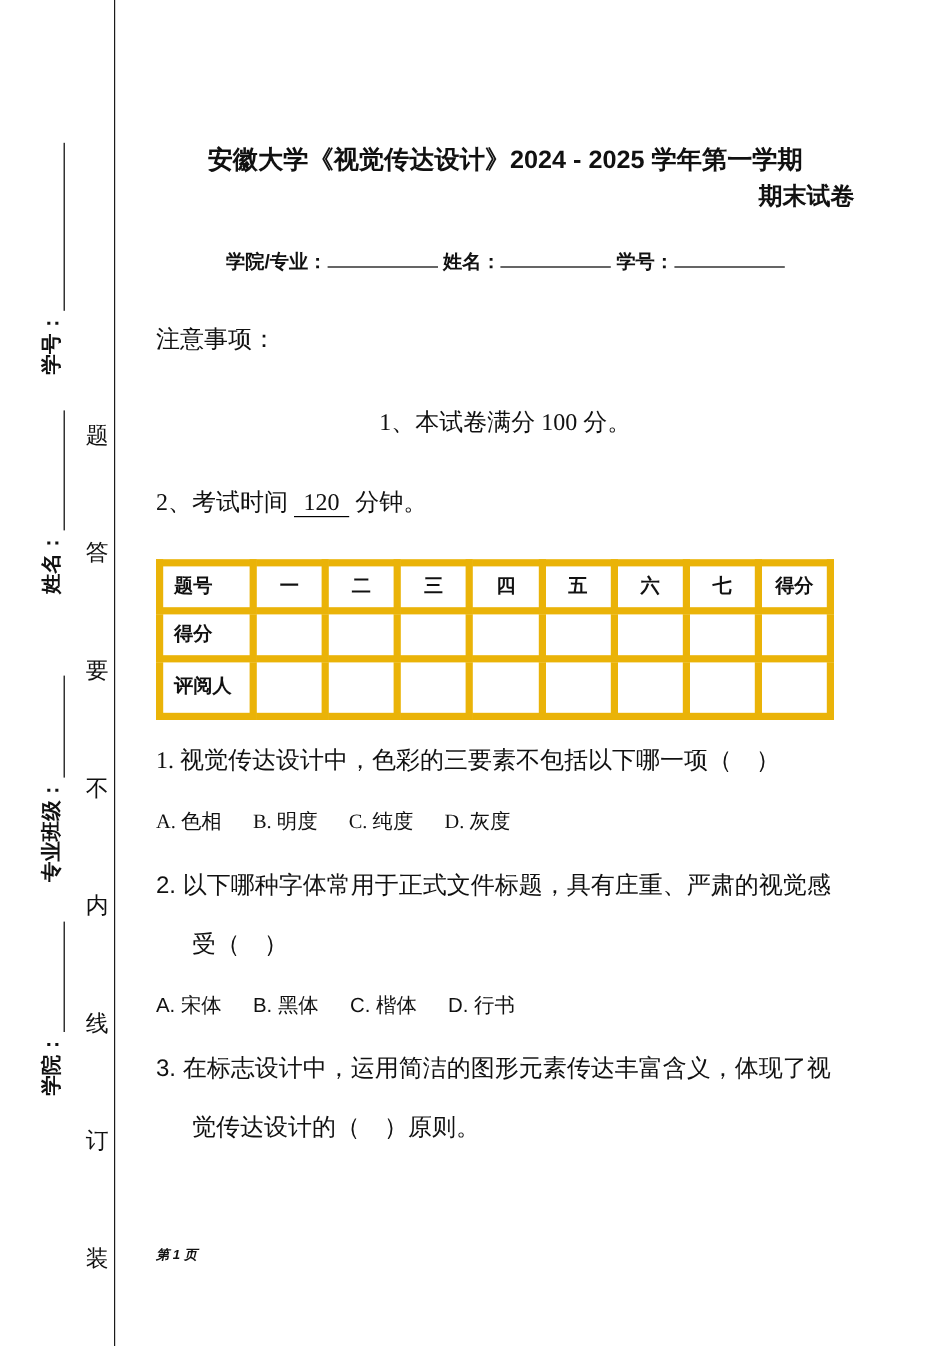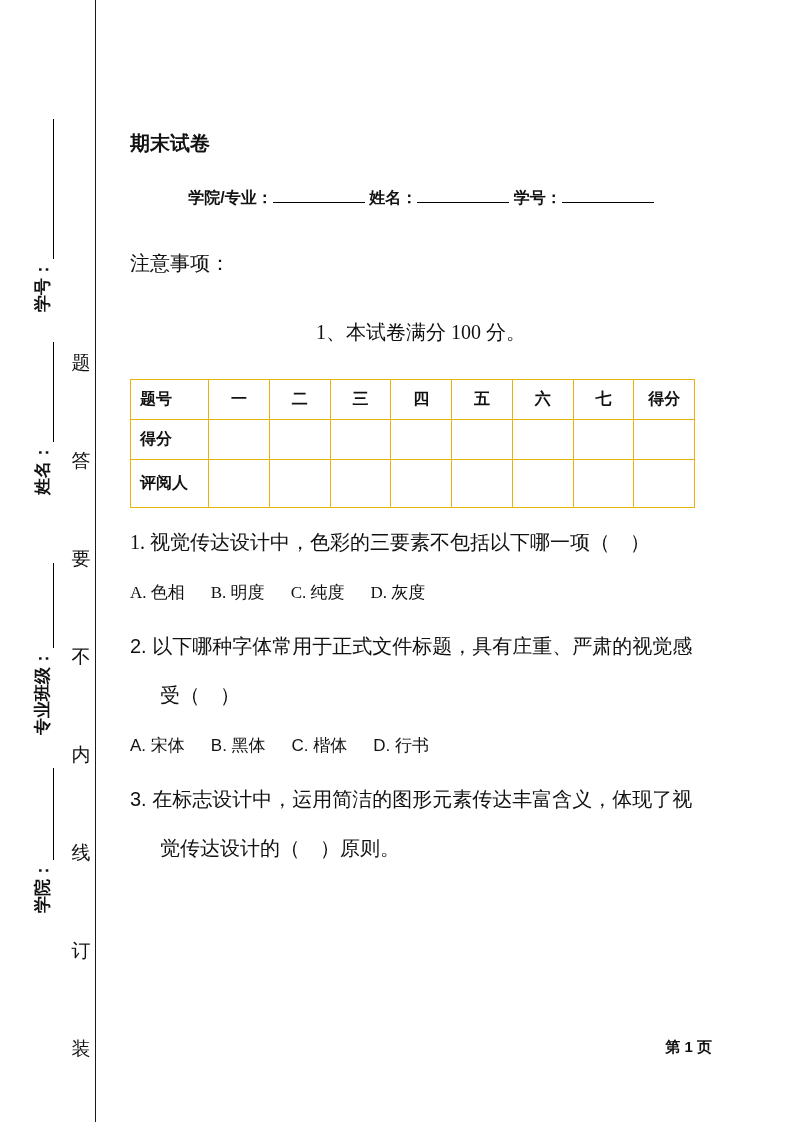--- a/index.html
+++ b/index.html
@@ -61,22 +61,22 @@
     font-family: "Liberation Sans", "DejaVu Sans", sans-serif;
     font-size: 21px;
     font-weight: bold;
     text-align: center;
     line-height: 1.5;
   }
   .subtitle {
     font-family: "Liberation Sans", "DejaVu Sans", sans-serif;
     font-size: 20px;
     font-weight: bold;
-    text-align: left;
-    margin-top: 12px;
+    text-align: right;
+    margin-top: 0;
   }
   .info-line {
     margin-top: 30px;
     text-align: center;
     font-family: "Liberation Sans", "DejaVu Sans", sans-serif;
     font-weight: bold;
     font-size: 16px;
     white-space: nowrap;
   }
   .info-line .lbl { display: inline-block; }
@@ -97,21 +97,21 @@
   }
   
   table.score {
     margin-top: 22px;
     width: 565px;
     border-collapse: collapse;
     table-layout: fixed;
     border: 1.5px solid #000;
   }
   table.score td {
-    border: 1px solid #eab308;
+    border: 6px solid #eab308;
     font-size: 16px;
     font-weight: bold;
     text-align: center;
     vertical-align: middle;
   }
   table.score td.row-label {
     text-align: left;
     padding-left: 9px;
   }
   table.score col.c0 { width: 78px; }
@@ -130,24 +130,25 @@
     margin-top: 6px;
     display: flex;
     gap: 26px;
     font-size: 17px;
     line-height: 2.3;
   }
   .footer {
     position: absolute;
     left: 130px; top: 1038px;
     width: 582px;
-    text-align: right;
-    font-family: "Liberation Sans", "DejaVu Sans", sans-serif;
-    font-weight: bold;
-    font-size: 15px;
+    text-align: left;
+    font-family: "Liberation Sans", "DejaVu Sans", sans-serif;
+    font-weight: bold;
+    font-size: 11px;
+    font-style: italic;
   }
 </style>
 </head>
 <body>
 
 <div class="page">
 
   <div class="vline"></div>
 
   <div class="m-field f1">
@@ -173,30 +174,36 @@
     <span>要</span>
     <span>不</span>
     <span>内</span>
     <span>线</span>
     <span>订</span>
     <span>装</span>
   </div>
 
   <div class="content">
 
+    <div class="title">安徽大学《视觉传达设计》2024 - 2025 学年第一学期</div>
     <div class="subtitle">期末试卷</div>
 
     <div class="info-line">
       <span class="lbl">学院/专业：</span><span class="blank"></span>
       <span class="lbl lbl-gap">姓名：</span><span class="blank"></span>
       <span class="lbl lbl-gap">学号：</span><span class="blank"></span>
     </div>
 
     <div class="body-p notice-head">注意事项：</div>
     <div class="body-p item1">1、本试卷满分 100 分。</div>
+    <div class="body-p item2">
+      <span>2、考试时间</span>
+      <span class="u-num">120</span>
+      <span>分钟。</span>
+    </div>
 
     <table class="score">
       <colgroup>
         <col class="c0">
           <col>
           <col>
           <col>
           <col>
           <col>
           <col>

